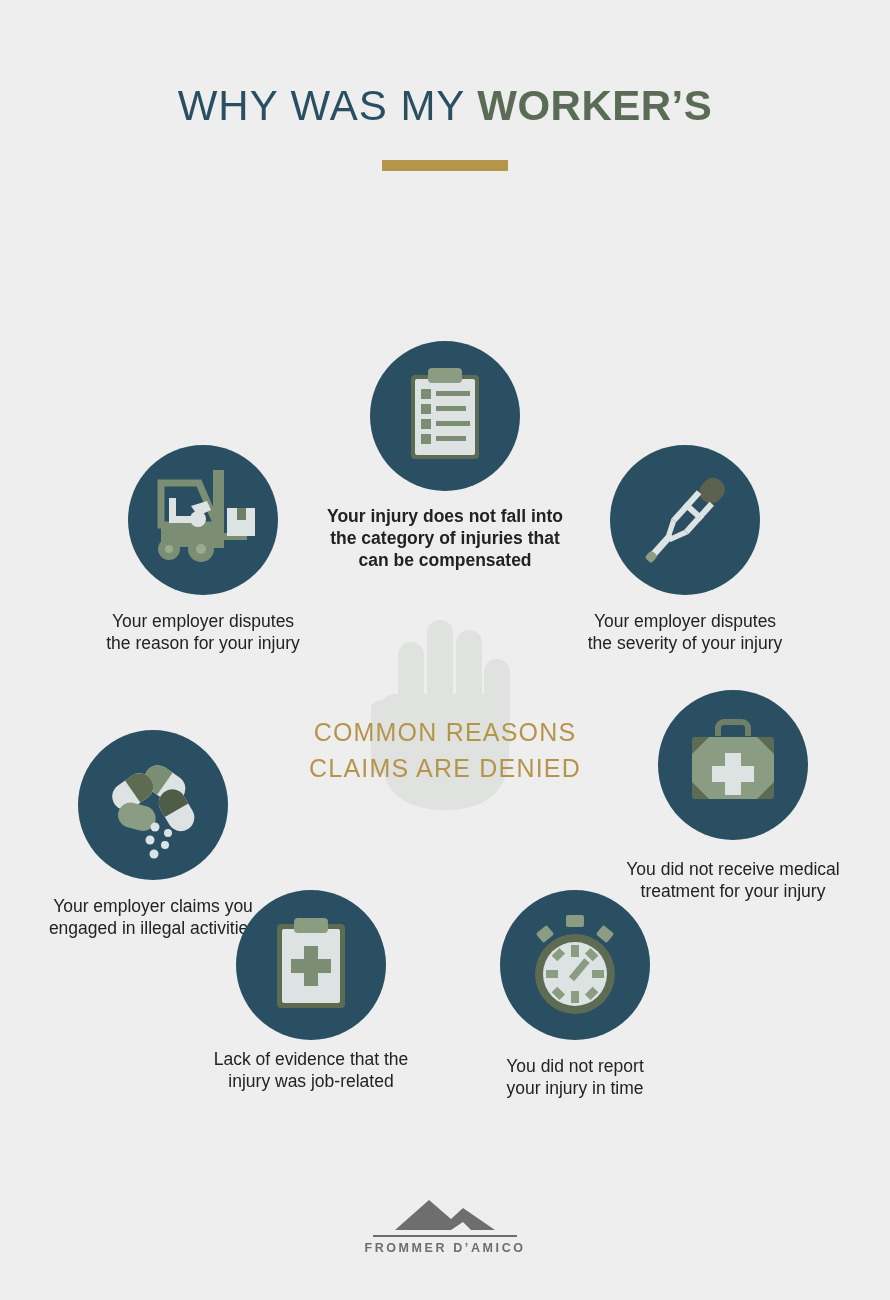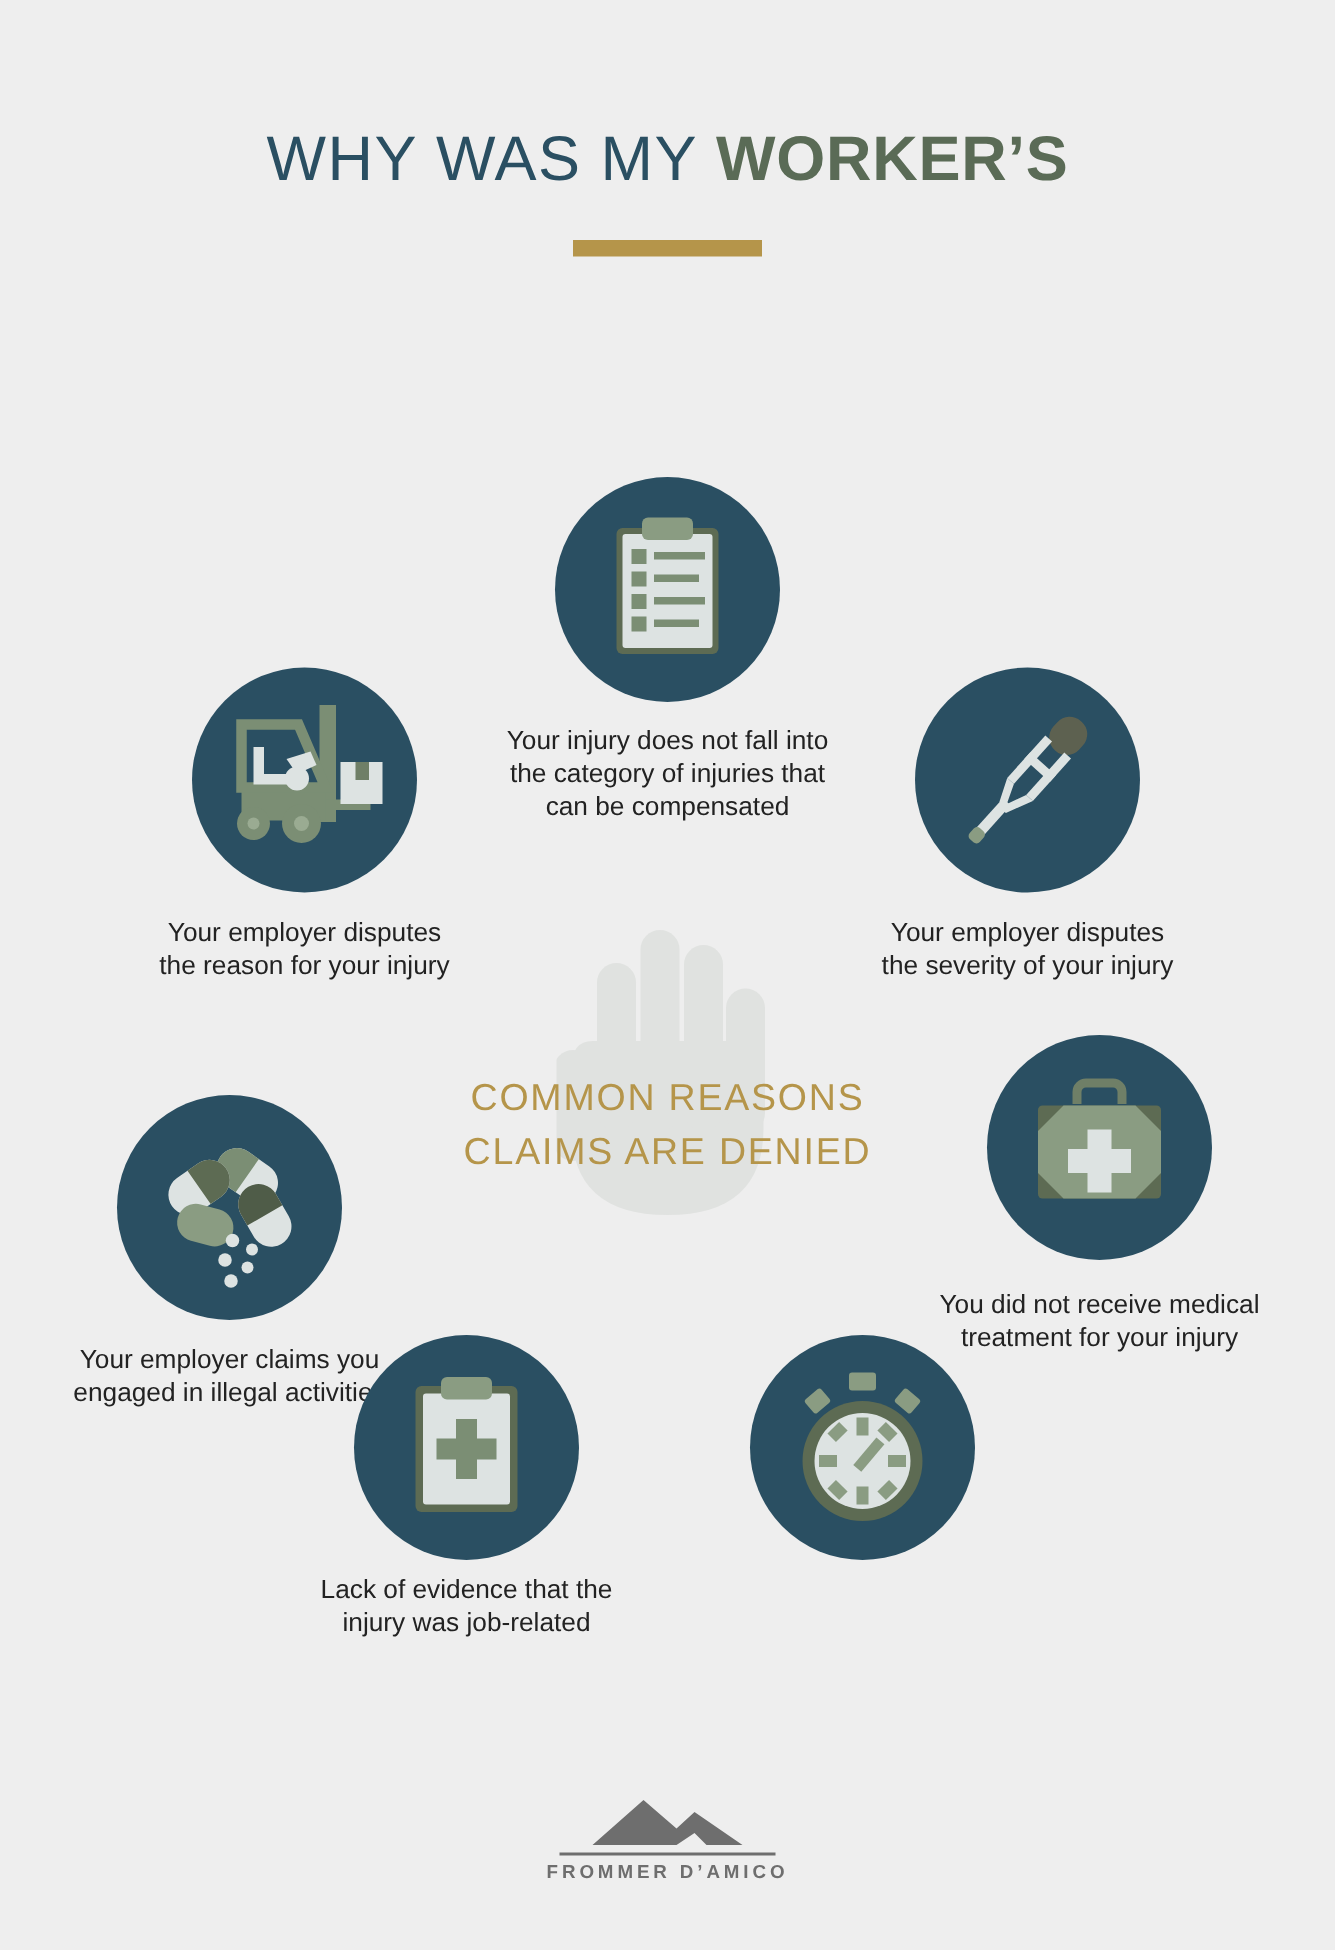--- a/index.html
+++ b/index.html
@@ -88,21 +88,21 @@
   }
   .circle svg { display: block; }
   .caption {
     color: #222222;
     font-size: 17.5px;
     line-height: 22px;
     white-space: pre-line;
   }
 
   
-  #item-clipboard  { left: 245px; top: 318px;  width: 400px; }
+  #item-clipboard  { left: 245px; top: 341px;  width: 400px; font-weight: bold; }
   #item-clipboard .circle { width: 150px; height: 150px; }
   #item-clipboard .caption { margin-top: 14px; }
 
   #item-forklift   { left: 28px;  top: 445px;  width: 350px; }
   #item-forklift .circle { width: 150px; height: 150px; }
   #item-forklift .caption { margin-top: 15px; }
 
   #item-crutch     { left: 510px; top: 445px;  width: 350px; }
   #item-crutch .circle { width: 150px; height: 150px; }
   #item-crutch .caption { margin-top: 15px; }
@@ -334,20 +334,22 @@
         <rect x="46" y="80" width="12" height="8" fill="#8a9c82"></rect>
         <rect x="92" y="80" width="12" height="8" fill="#8a9c82"></rect>
         <rect x="53" y="61" width="11" height="8" fill="#8a9c82" transform="rotate(-45 58 65)"></rect>
         <rect x="86" y="61" width="11" height="8" fill="#8a9c82" transform="rotate(45 92 65)"></rect>
         <rect x="53" y="99" width="11" height="8" fill="#8a9c82" transform="rotate(45 58 103)"></rect>
         <rect x="86" y="99" width="11" height="8" fill="#8a9c82" transform="rotate(-45 92 103)"></rect>
 
         <rect x="72" y="66" width="7" height="24" fill="#8a9c82" transform="rotate(40 75 84)"></rect>
       </svg>
     </div>
+    <div class="caption">You did not report
+your injury in time</div>
   </div>
 
   <div class="footer">
     <div>
       <svg width="104" height="34" viewBox="0 0 104 34" style="display:block;margin:0 auto;">
         <path d="M2 32 L36 2 L58 21 L70 10 L102 32 L78 32 L70 24 L58 32 Z" fill="#6e6e6e"></path>
       </svg>
     </div>
     <div class="logo-rule"></div>
     <div class="logo-text">FROMMER D’AMICO</div>

